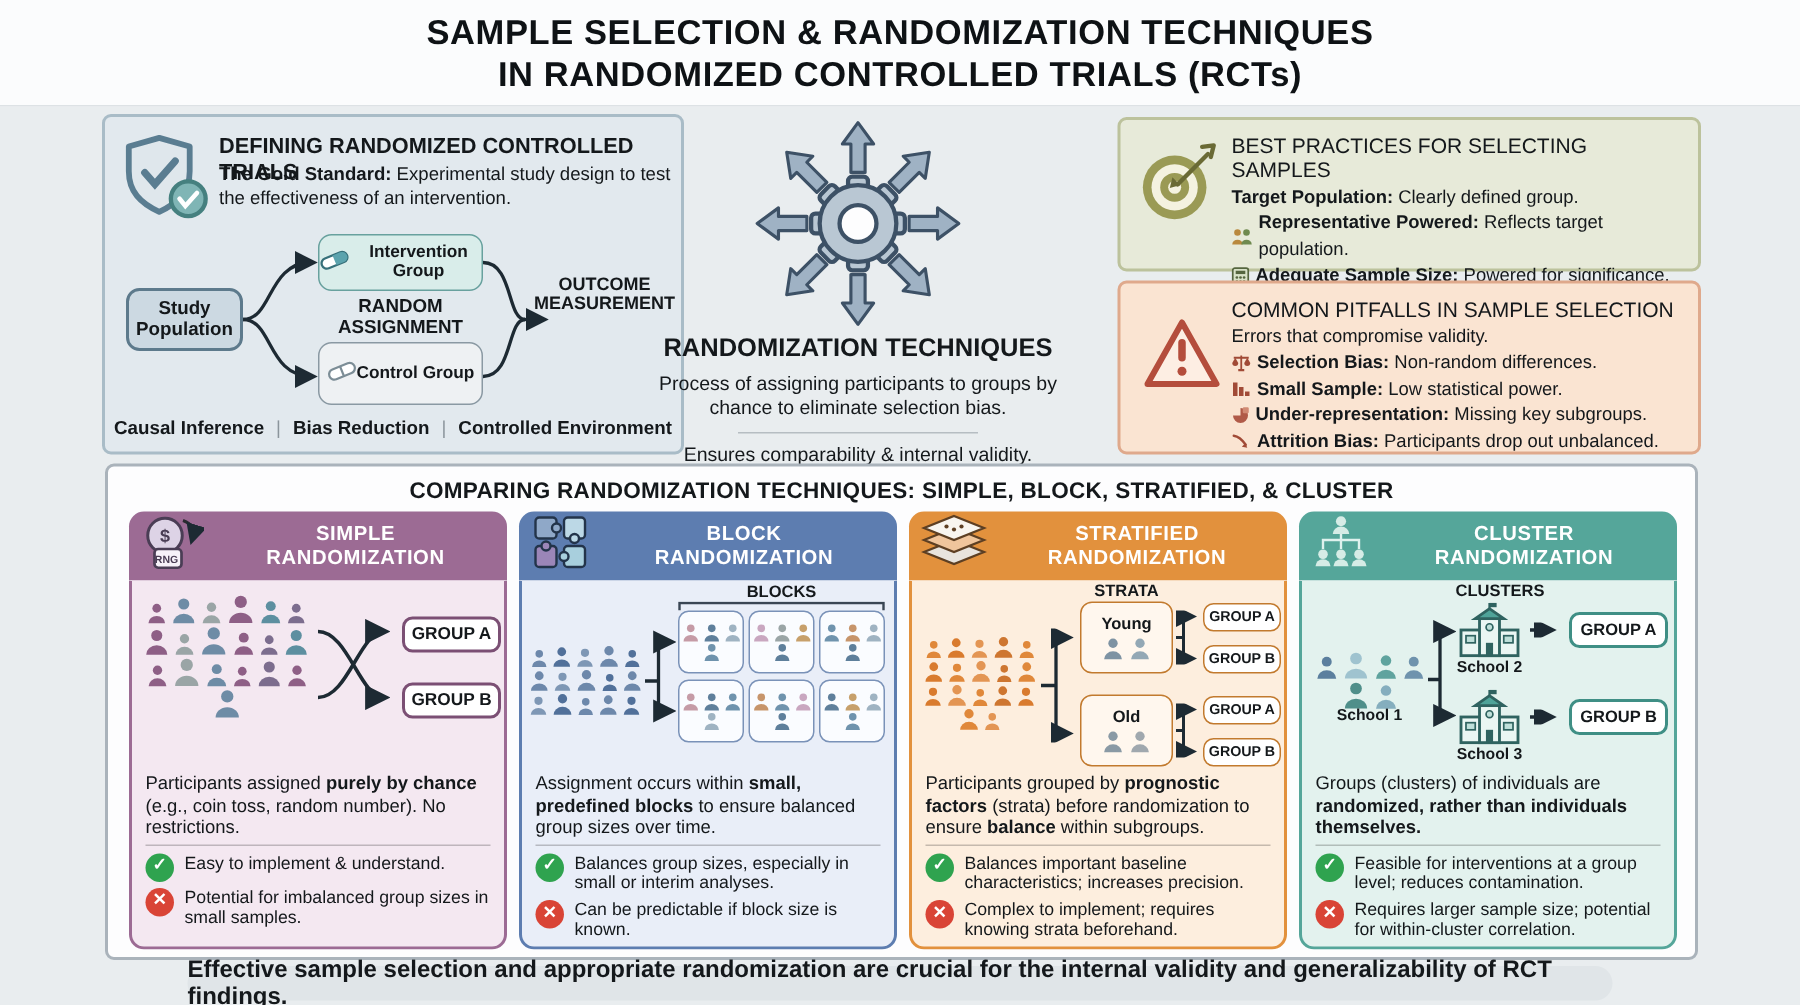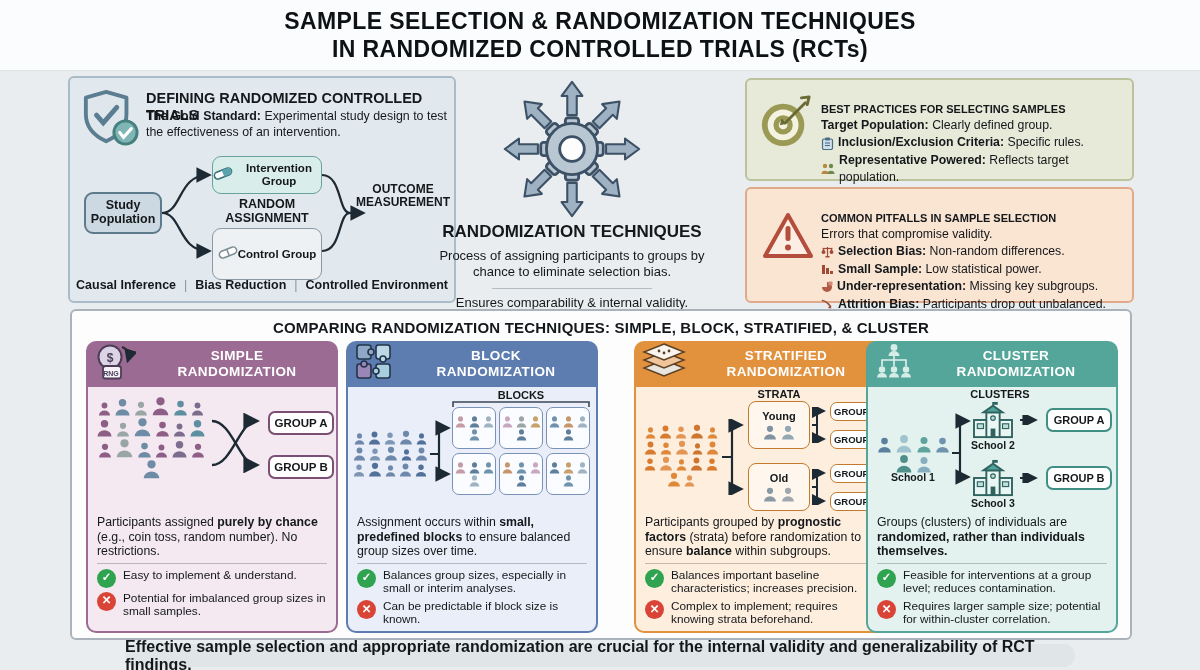--- a/index.html
+++ b/index.html
@@ -13,36 +13,36 @@
   .def-panel{left:68px;top:76px;width:388px;height:227px;background:#e2e9ee;border:2px solid #a9bcc7;}
   .def-head{position:absolute;left:76px;top:12px;width:300px;font-size:14.5px;font-weight:800;line-height:1.15;}
   .def-sub{position:absolute;left:76px;top:31px;width:302px;font-size:12.4px;line-height:1.25;}
   .bd{font-weight:700;}
   .shield-wrap{position:absolute;left:12px;top:10px;}
   .rct-diagram{position:absolute;left:8px;top:78px;width:372px;height:112px;}
   .flow-svg{position:absolute;left:0;top:0;}
   .flow-box{position:absolute;display:flex;align-items:center;justify-content:center;text-align:center;font-weight:700;border-radius:9px;box-sizing:border-box;}
   .sp-box{left:6px;top:36px;width:78px;height:42px;background:#ccd9e2;border:2px solid #5d7a8c;font-size:12.5px;line-height:1.1;}
   .ig-box{left:134px;top:0px;width:110px;height:38px;background:#d9edea;border:1.5px solid #68a19e;font-size:11.5px;line-height:1.1;gap:4px;}
-  .cg-box{left:134px;top:72px;width:110px;height:52px;background:#eef1f3;border:1.5px solid #8a99a3;font-size:11.5px;line-height:1.1;gap:0;text-align:center;}
+  .cg-box{left:134px;top:72px;width:110px;height:42px;background:#eef1f3;border:1.5px solid #8a99a3;font-size:11.5px;line-height:1.1;gap:0;text-align:center;}
   .ra-label{left:124px;top:42px;width:130px;height:28px;font-size:12.5px;font-weight:800;line-height:1.1;background:transparent;}
   .om-label{left:278px;top:26px;width:94px;height:28px;font-size:12px;font-weight:800;line-height:1.1;background:transparent;}
   .principles{position:absolute;left:0;bottom:9px;width:100%;display:flex;justify-content:center;align-items:center;gap:8px;font-size:12.5px;font-weight:700;}
   .principles .divider{color:#8b959c;font-weight:400;}
   
   .center-block{left:434px;top:76px;width:276px;height:228px;text-align:center;}
   .gear-wrap{margin:2px auto 0;width:152px;height:142px;}
   .center-heading{font-size:17px;font-weight:800;margin-top:2px;}
   .center-desc{font-size:13px;line-height:1.22;margin:6px auto 0;width:272px;}
   .center-rule{width:160px;border-top:1.5px solid #b6bdc2;margin:8px auto 6px;}
   .center-note{font-size:13px;}
   
   .bp-panel{left:745px;top:78px;width:389px;height:103px;background:#e7ead9;border:2px solid #bcc29c;}
   .pf-panel{left:745px;top:187px;width:389px;height:116px;background:#fae4d2;border:2px solid #dfa98c;}
-  .rp-head{font-size:11px;font-weight:700;margin:14px 0 2px 0;}
+  .rp-head{font-size:14px;font-weight:400;margin:0 0 2px 0;}
   .rp-body{position:absolute;left:74px;top:9px;width:306px;}
   .rp-line{font-size:12.3px;line-height:1.42;display:flex;align-items:center;gap:4px;}
   .rp-line .mini{flex:0 0 auto;display:inline-flex;}
   .bp-icon-wrap{position:absolute;left:12px;top:14px;}
   .pf-icon-wrap{position:absolute;left:14px;top:22px;}
   
   .cmp-panel{left:70px;top:309px;width:1062px;height:331px;background:#fdfdfe;border:2px solid #aab3bb;}
   .cmp-heading{position:absolute;top:8px;left:0;width:100%;text-align:center;font-size:15px;font-weight:800;letter-spacing:.2px;}
   .col{position:absolute;top:30px;width:252px;height:292px;border-radius:11px;display:flex;flex-direction:column;box-sizing:border-box;}
   .col-head{height:46px;border-radius:10px 10px 0 0;display:flex;align-items:center;padding:0 6px 0 8px;gap:6px;box-sizing:border-box;}
@@ -195,31 +195,20 @@
         <path d="M27 30 l-4 1 1 -4 z" fill="#6a6a35" stroke="#6a6a35" stroke-width="2"></path>
       </svg>
     </span>
     <div class="rp-body">
       <div class="rp-head">BEST PRACTICES FOR SELECTING SAMPLES</div>
       <div class="rp-line">
           <span><span class="bd">Target Population:</span><span> Clearly defined group.</span></span>
         </div>
       <div class="rp-line">
         <span class="mini">
-            <svg width="13" height="13" viewBox="0 0 13 13">
-              <rect x="1.5" y="2" width="10" height="10.5" rx="1.5" fill="#cfe0ea" stroke="#4a6c85" stroke-width="1.2"></rect>
-              <rect x="4" y="0.5" width="5" height="3" rx="1" fill="#4a6c85"></rect>
-              <line x1="4" y1="6" x2="9" y2="6" stroke="#4a6c85" stroke-width="1.1"></line>
-              <line x1="4" y1="8.5" x2="9" y2="8.5" stroke="#4a6c85" stroke-width="1.1"></line>
-            </svg>
-          </span>
-        <span><span class="bd">Inclusion/Exclusion Criteria:</span><span> Specific rules.</span></span>
-      </div>
-      <div class="rp-line">
-        <span class="mini">
             <svg width="14" height="12" viewBox="0 0 14 12">
               <circle cx="4" cy="3" r="2.2" fill="#b9893e"></circle>
               <path d="M0.5 11 a3.5 3.2 0 0 1 7 0 Z" fill="#b9893e"></path>
               <circle cx="10" cy="3" r="2.2" fill="#6f8a4f"></circle>
               <path d="M6.5 11 a3.5 3.2 0 0 1 7 0 Z" fill="#6f8a4f"></path>
             </svg>
           </span>
         <span><span class="bd">Representative Powered:</span><span> Reflects target population.</span></span>
       </div>
       <div class="rp-line">
@@ -632,21 +621,21 @@
             <span class="pc pro-i">✓</span>
             <span>Balances group sizes, especially in small or interim analyses.</span>
           </div>
         <div class="pcrow">
             <span class="pc con-i">✕</span>
             <span>Can be predictable if block size is known.</span>
           </div>
       </div>
     </div>
 
-    <div class="col c2" style="left:562px">
+    <div class="col c2" style="left:534px">
       <div class="col-head">
         <span>
           <svg width="44" height="40" viewBox="0 0 44 40">
             <path d="M22 18 L42 26 L22 34 L2 26 Z" fill="#e8e4de" stroke="#5d3f23" stroke-width="1.6"></path>
             <path d="M22 10 L42 18 L22 26 L2 18 Z" fill="#f0c59c" stroke="#5d3f23" stroke-width="1.6"></path>
             <path d="M22 2 L42 10 L22 18 L2 10 Z" fill="#f8f5ef" stroke="#5d3f23" stroke-width="1.6"></path>
             <g fill="#5d3f23">
                 <circle cx="17" cy="9" r="1.4"></circle>
                 <circle cx="22" cy="11" r="1.4"></circle>
                 <circle cx="27" cy="9" r="1.4"></circle>

